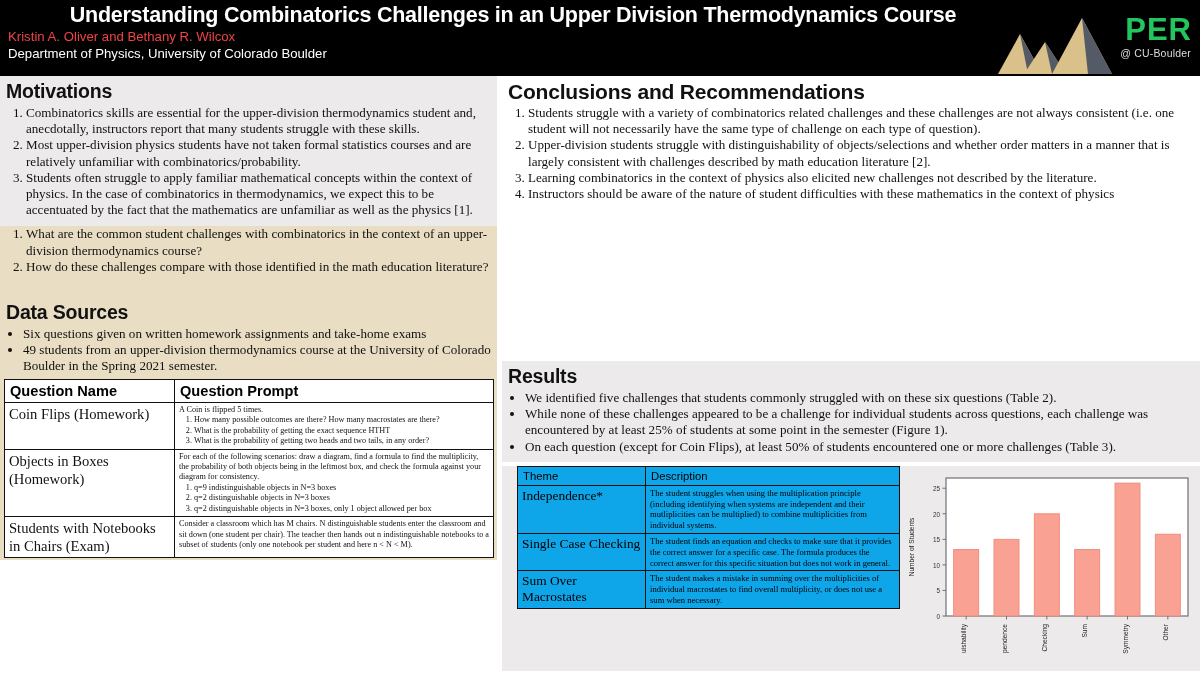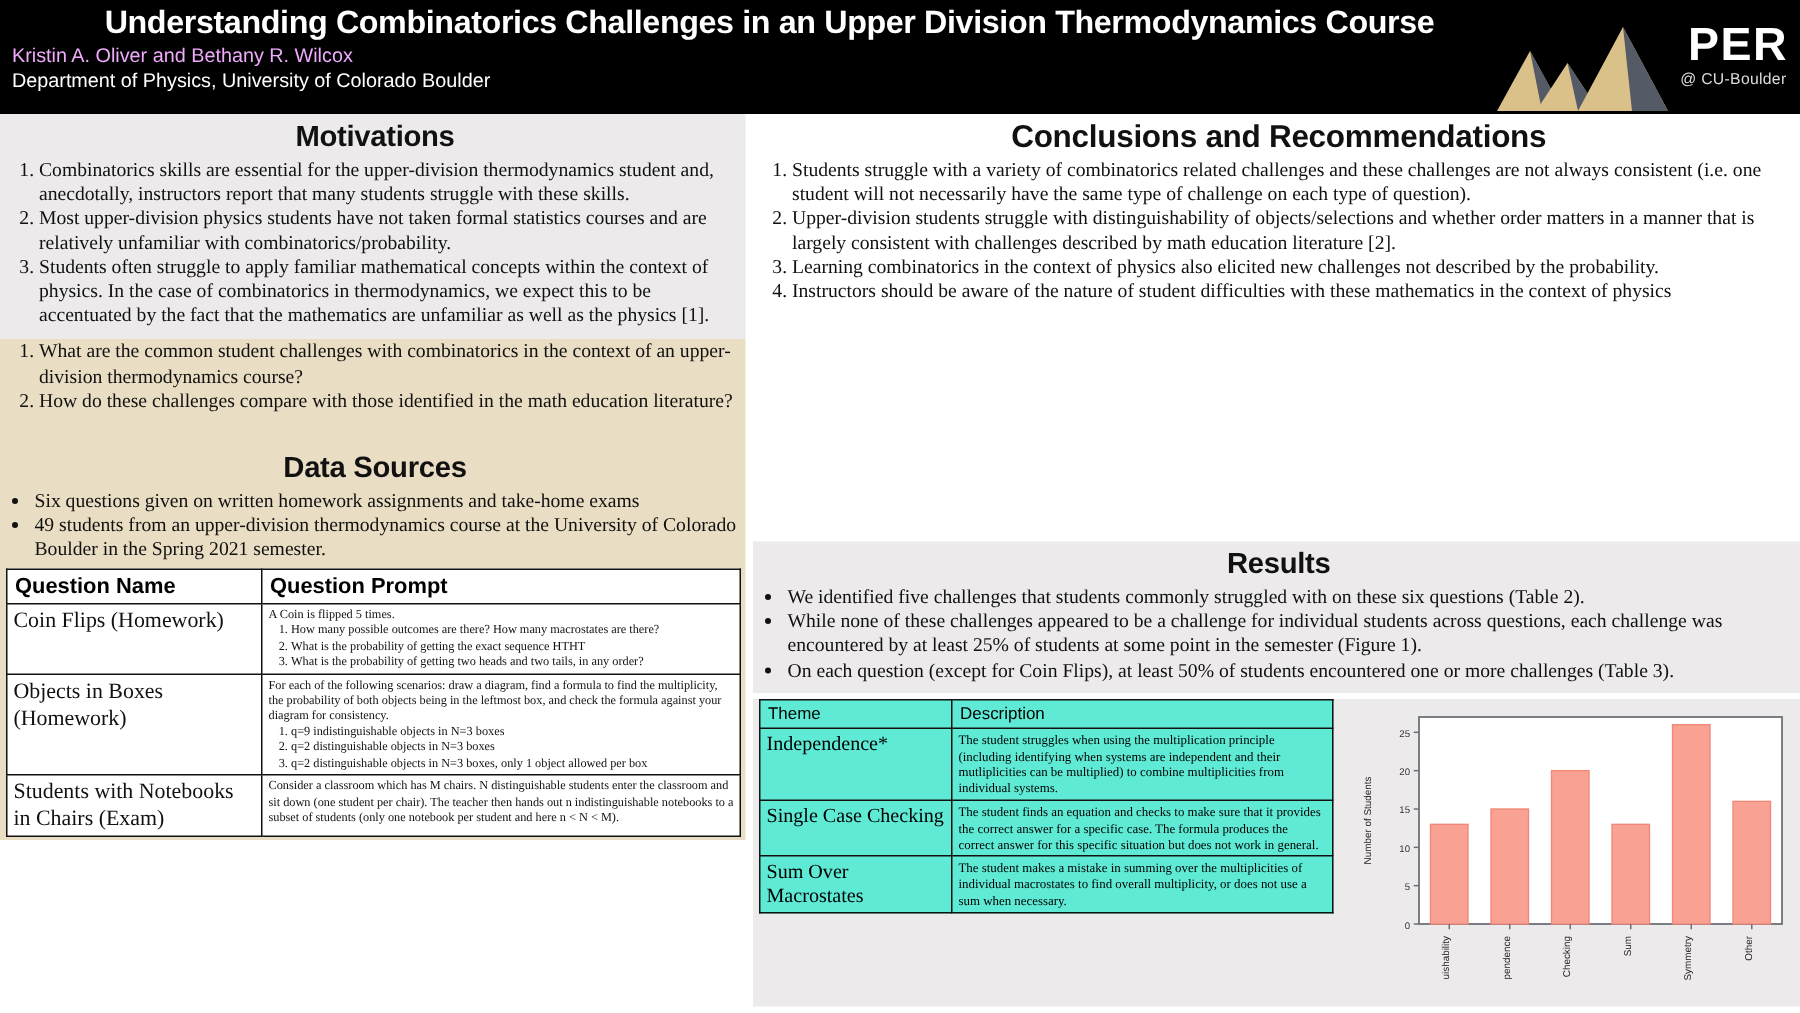--- a/index.html
+++ b/index.html
@@ -14,47 +14,47 @@
   
   .header {
     position: absolute; left: 0; top: 0; width: 1200px; height: 76px;
     background: #000; overflow: hidden;
   }
   .header-text { position: absolute; left: 8px; top: 2px; width: 1010px; }
   .poster-title {
     color: #fff; font-size: 21.5px; font-weight: bold;
     letter-spacing: -0.25px; line-height: 26px; white-space: nowrap; text-align: center;
   }
-  .poster-authors { color: #f0abfc; font-size: 13.2px; line-height: 17px; white-space: nowrap; }
+  .poster-authors { color: #ef4444; font-size: 13.2px; line-height: 17px; white-space: nowrap; }
   .poster-affil   { color: #fff; font-size: 13.2px; line-height: 17px; white-space: nowrap; }
 
   .logo-wrap { position: absolute; right: 0; top: 0; width: 210px; height: 76px; }
   .logo-mtns { position: absolute; left: 0; top: 8px; width: 128px; height: 66px; }
   .logo-per {
     position: absolute; right: 8px; top: 14px;
-    color: #ffffff; font-size: 31px; font-weight: bold; letter-spacing: 1px;
+    color: #22c55e; font-size: 31px; font-weight: bold; letter-spacing: 1px;
     line-height: 32px; text-align: right;
   }
   .logo-sub {
     position: absolute; right: 9px; top: 47px;
     color: #dcdcdc; font-size: 10.5px; letter-spacing: 0.2px; text-align: right;
   }
 
   
   .col-left  { position: absolute; left: 0;   top: 76px; width: 497px; height: 599px; }
   .col-right { position: absolute; left: 502px; top: 76px; width: 698px; height: 491px; }
 
   .panel { width: 100%; }
   .panel-grey { background: #eceaea; }
   .panel-tan  { background: #e9ddc3; }
   .panel-white{ background: #ffffff; }
 
   .sec-head {
     font-size: 19.5px; font-weight: bold; color: #111;
-    padding: 4px 3px 2px 6px; line-height: 23px; letter-spacing: -0.2px; text-align: center;
+    padding: 4px 3px 2px 6px; line-height: 23px; letter-spacing: -0.2px;
   }
 
   ol.num, ul.bul { margin: 0 6px 4px 6px; padding-left: 20px; }
   ol.num li, ul.bul li {
     font-family: "Liberation Serif", serif;
     font-size: 13.1px; line-height: 16.2px; color: #111;
     margin-bottom: 0px; text-align: left;
   }
   ul.bul { list-style: disc; padding-left: 17px; }
 
@@ -75,22 +75,22 @@
     font-weight: bold; text-align: left; padding: 3px 5px;
   }
   .qn {
     font-family: "Liberation Serif", serif; font-size: 14.6px; line-height: 18px; color: #111;
   }
   .qp { font-family: "Liberation Serif", serif; font-size: 8.2px; line-height: 10.3px; color: #111; }
   .qp ol { margin: 0; padding-left: 15px; }
   .qp ol li { font-size: 8.2px; line-height: 10.6px; }
 
   table.t-table {
-    border-collapse: collapse; width: 382px; margin: 4px 0 0 4px;
-    background: #5eead4; table-layout: fixed; padding-left: 35px;
+    border-collapse: collapse; width: 382px; margin: 4px 0 0 15px;
+    background: #0ea5e9; table-layout: fixed; padding-left: 35px;
   }
   table.t-table td, table.t-table th { border: 1.2px solid #111; vertical-align: top; padding: 2px 4px; }
   table.t-table th {
     font-family: "Liberation Sans", sans-serif; font-size: 11.3px;
     font-weight: normal; text-align: left; padding: 3px 5px;
   }
   .tname { font-family: "Liberation Serif", serif; font-size: 13.4px; line-height: 16px; }
   .tdesc { font-family: "Liberation Serif", serif; font-size: 8.6px; line-height: 10.8px; }
 
   
@@ -191,21 +191,21 @@
     </div>
   </div>
 
   <div class="col-right">
 
     <div class="panel panel-white" style="height:285px;">
       <div class="sec-head" style="font-size:21px;">Conclusions and Recommendations</div>
       <ol class="num concl-list">
         <li>Students struggle with a variety of combinatorics related challenges and these challenges are not always consistent (i.e. one student will not necessarily have the same type of challenge on each type of question).</li>
         <li>Upper-division students struggle with distinguishability of objects/selections and whether order matters in a manner that is largely consistent with challenges described by math education literature [2].</li>
-        <li>Learning combinatorics in the context of physics also elicited new challenges not described by the probability.</li>
+        <li>Learning combinatorics in the context of physics also elicited new challenges not described by the literature.</li>
         <li>Instructors should be aware of the nature of student difficulties with these mathematics in the context of physics</li>
       </ol>
     </div>
 
     <div class="panel panel-grey" style="padding-bottom:3px;">
       <div class="sec-head">Results</div>
       <ul class="bul results-list">
         <li>We identified five challenges that students commonly struggled with on these six questions (Table 2).</li>
         <li>While none of these challenges appeared to be a challenge for individual students across questions, each challenge was encountered by at least 25% of students at some point in the semester (Figure 1).</li>
         <li>On each question (except for Coin Flips), at least 50% of students encountered one or more challenges (Table 3).</li>

